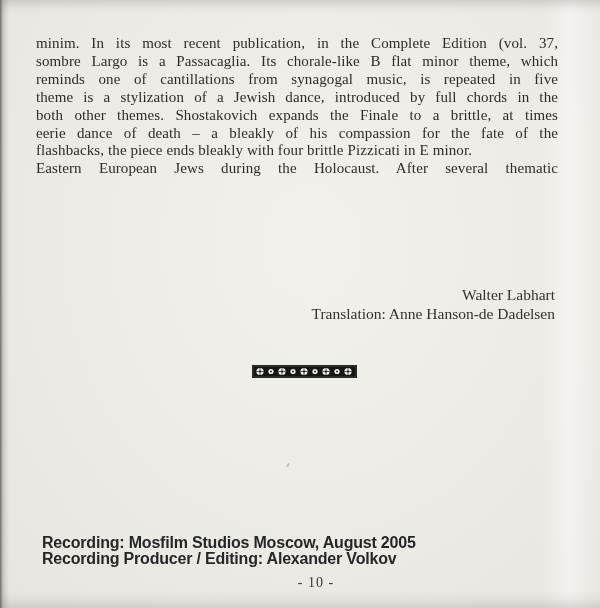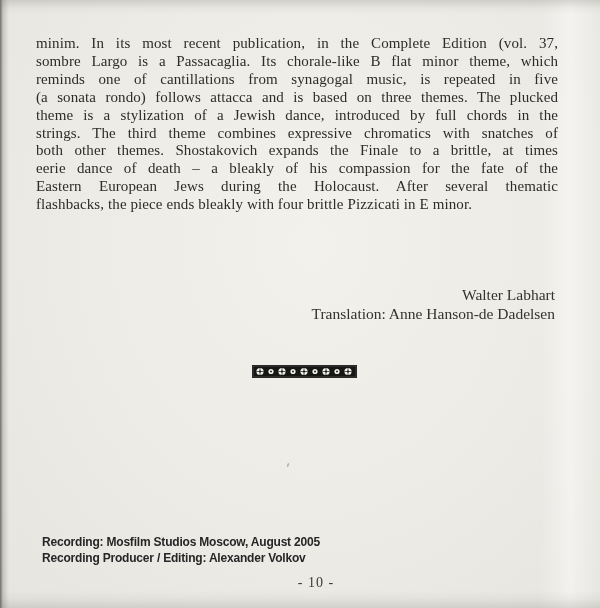--- a/index.html
+++ b/index.html
@@ -75,21 +75,21 @@
     transform: rotate(20deg);
     opacity: 0.65;
   }
   
   .credits {
     position: absolute;
     left: 42px;
     top: 535px;
     font-family: "Liberation Sans", sans-serif;
     font-weight: bold;
-    font-size: 12px;
+    font-size: 16px;
     line-height: 15.5px;
     letter-spacing: -0.2px;
     color: #262626;
   }
   
   .page-number {
     position: absolute;
     left: 16px;
     top: 575px;
     width: 100%;
@@ -101,27 +101,25 @@
 </style>
 </head>
 <body>
 
 <div class="page">
 
   <div class="para">
     <div class="line">minim. In its most recent publication, in the Complete Edition (vol. 37,</div>
     <div class="line">sombre Largo is a Passacaglia. Its chorale-like B flat minor theme, which</div>
     <div class="line">reminds one of cantillations from synagogal music, is repeated in five</div>
-    <div class="line">(a sonata rondo) follows attacca and is based on three themes. The plucked</div>
     <div class="line">theme is a stylization of a Jewish dance, introduced by full chords in the</div>
-    <div class="line">strings. The third theme combines expressive chromatics with snatches of</div>
     <div class="line">both other themes. Shostakovich expands the Finale to a brittle, at times</div>
     <div class="line">eerie dance of death – a bleakly of his compassion for the fate of the</div>
+    <div class="line last">flashbacks, the piece ends bleakly with four brittle Pizzicati in E minor.</div>
     <div class="line">Eastern European Jews during the Holocaust. After several thematic</div>
-    <div class="line last">flashbacks, the piece ends bleakly with four brittle Pizzicati in E minor.</div>
   </div>
 
   <div class="byline">
     <div>Walter Labhart</div>
     <div>Translation: Anne Hanson-de Dadelsen</div>
   </div>
 
   <div class="ornament">
     <svg width="105" height="13" viewBox="0 0 105 13" xmlns="http://www.w3.org/2000/svg">
       <rect x="0" y="0" width="105" height="13" fill="#161614"></rect>

